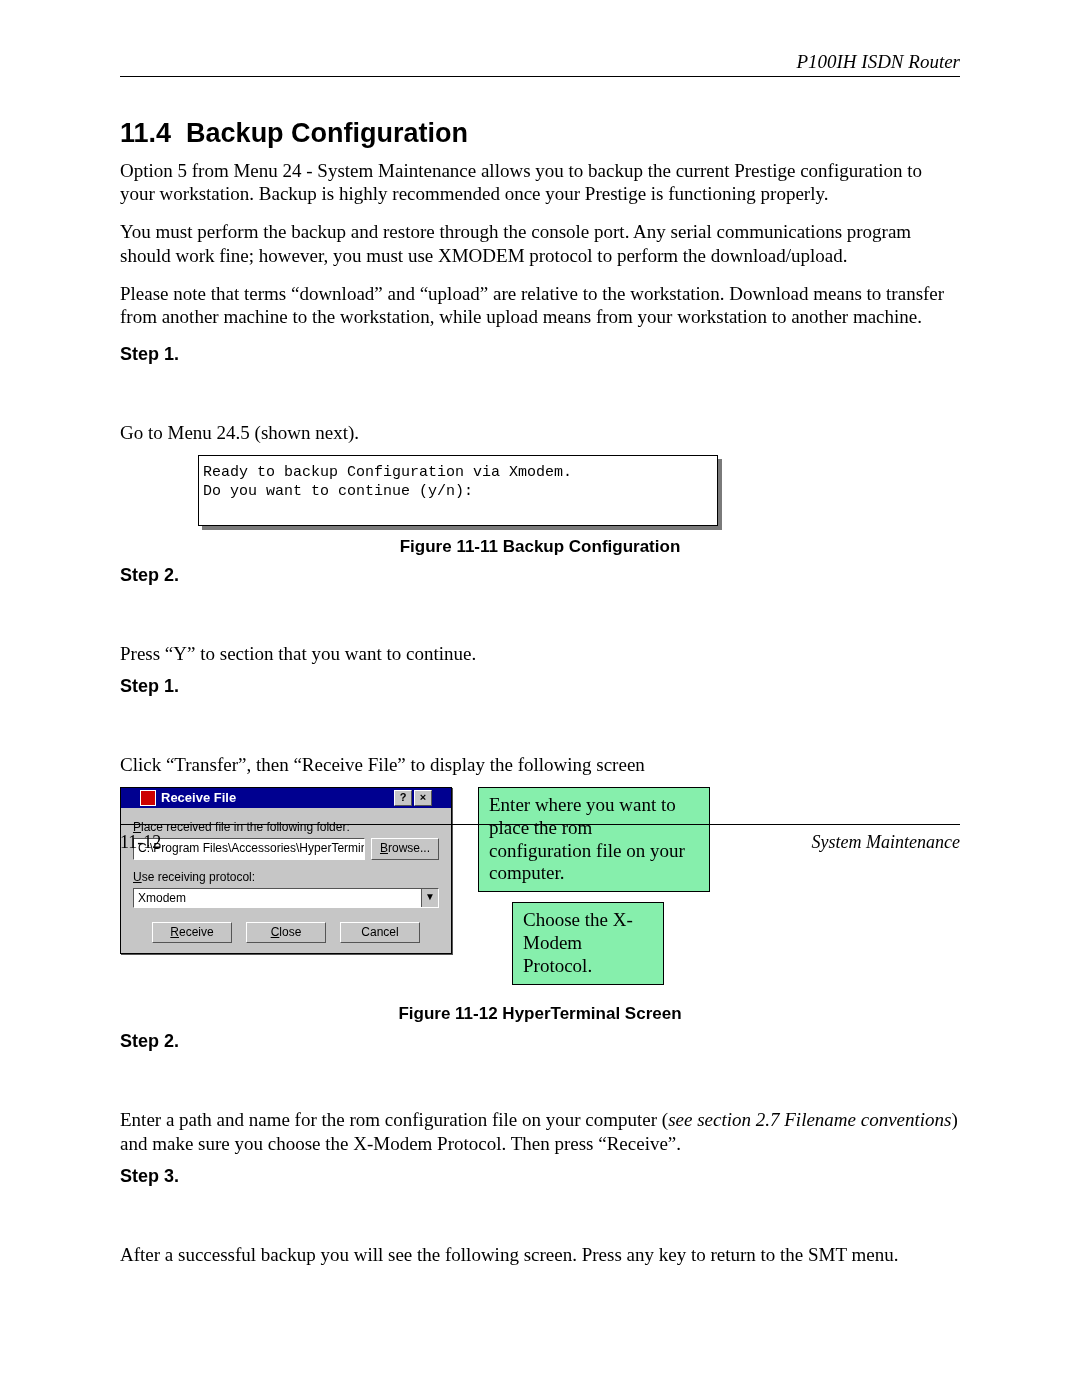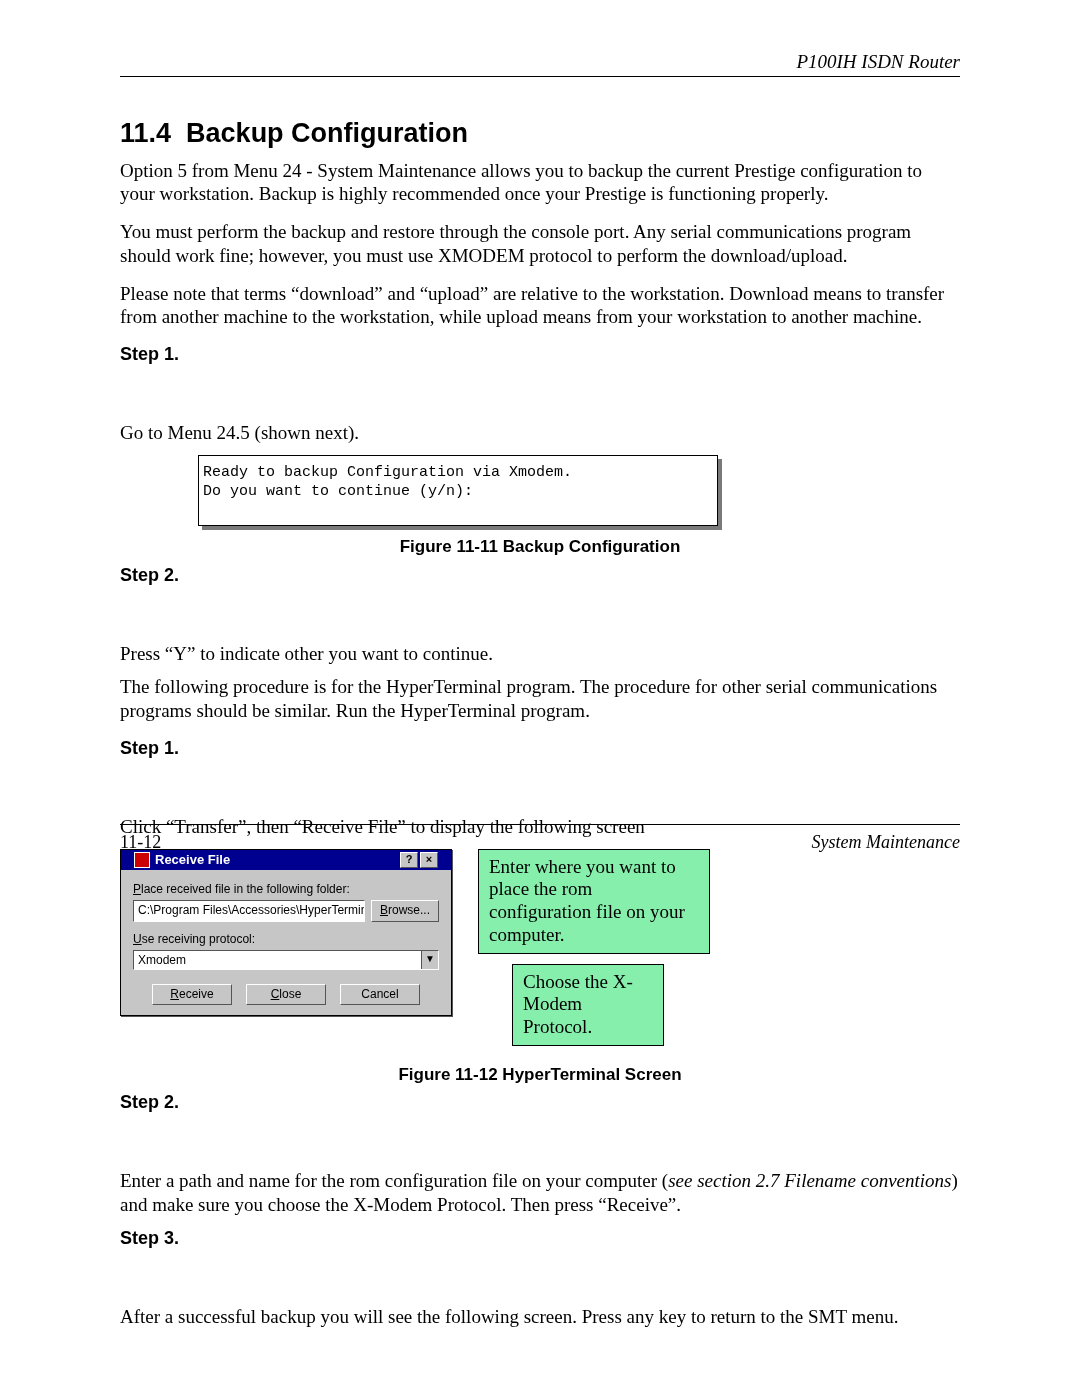--- a/index.html
+++ b/index.html
@@ -94,21 +94,21 @@
     border: 1px solid #000;
     font-family: "MS Sans Serif", Arial, sans-serif;
     font-size: 12px;
     box-shadow: 1px 1px 0 #555;
   }
   .ht-titlebar {
     display: flex;
     align-items: center;
     background: #000090;
     color: #fff;
-    padding: 2px 13px;
+    padding: 2px 19px;
     font-weight: bold;
     font-size: 13px;
   }
   .ht-appicon {
     width: 14px; height: 14px;
     background: #c00;
     margin-right: 5px;
     border: 1px solid #fff;
   }
   .ht-title-text { flex: 1; }
@@ -231,24 +231,23 @@
   </div>
 
   <div class="term-fig">
     <div class="term-box"><span>Ready to backup Configuration via Xmodem.</span>
 <span>Do you want to continue (y/n):</span></div>
   </div>
   <div class="fig-caption">Figure 11-11  Backup Configuration</div>
 
   <div class="step-row">
     <div class="step-label">Step 2.</div>
-    <div class="step-text">Press “Y” to indicate other you want to continue.</div>
-  </div>
-
-  <p class="body">The following procedure is for the HyperTerminal program. The procedure for other serial communications programs should be similar. Run the HyperTerminal program.</p>
+    <div class="step-text">Press “Y” to section that you want to continue.</div>
+  </div>
+
 
   <div class="step-row">
     <div class="step-label">Step 1.</div>
     <div class="step-text">Click “Transfer”, then “Receive File” to display the following screen</div>
   </div>
 
   <div class="ht-fig">
     <div class="ht-row">
 
       <div class="ht-dialog">

